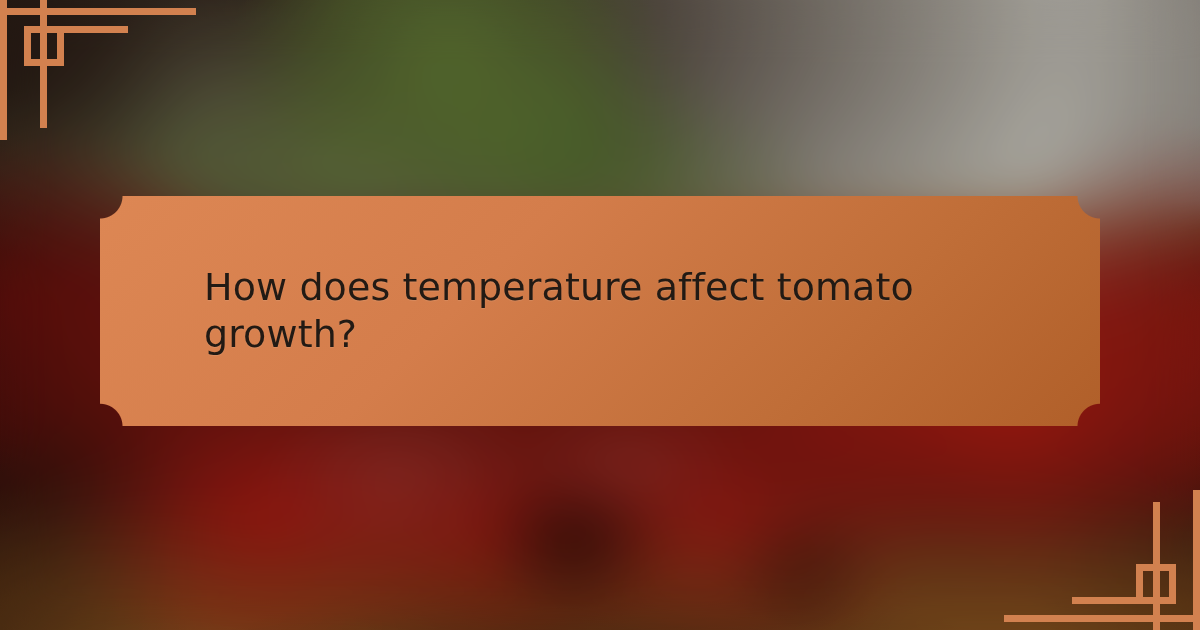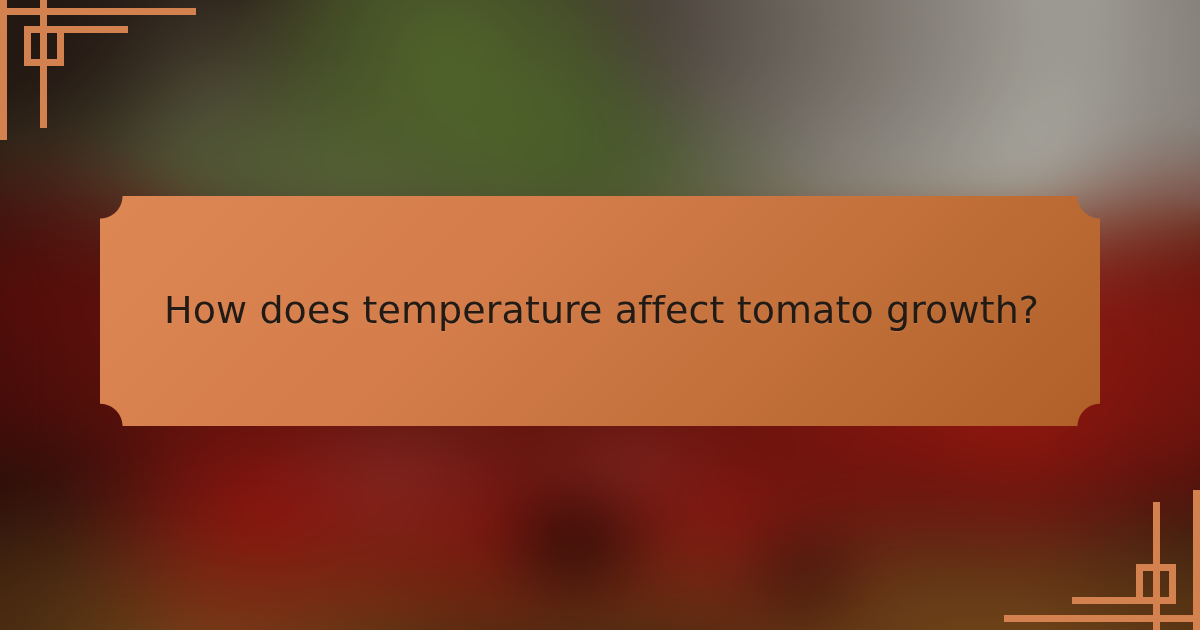--- a/index.html
+++ b/index.html
@@ -135,21 +135,21 @@
       radial-gradient(circle 22px at 0 100%,  transparent 0 22px, #000 23px) bottom left / 51% 51% no-repeat,
       radial-gradient(circle 22px at 100% 100%, transparent 0 22px, #000 23px) bottom right / 51% 51% no-repeat;
     mask:
       radial-gradient(circle 22px at 0 0,     transparent 0 22px, #000 23px) top left / 51% 51% no-repeat,
       radial-gradient(circle 22px at 100% 0,  transparent 0 22px, #000 23px) top right / 51% 51% no-repeat,
       radial-gradient(circle 22px at 0 100%,  transparent 0 22px, #000 23px) bottom left / 51% 51% no-repeat,
       radial-gradient(circle 22px at 100% 100%, transparent 0 22px, #000 23px) bottom right / 51% 51% no-repeat;
   }
   .card-title {
     margin: 0;
-    padding: 0 56px 0 64px;
+    padding: 0 56px 0 104px;
     font-size: 38px;
     font-weight: 400;
     line-height: 1.25;
     color: #221a14;
     letter-spacing: 0.1px;
     text-shadow: 0 1px 1px rgba(255,255,255,0.10);
   }
 </style>
 </head>
 <body>

